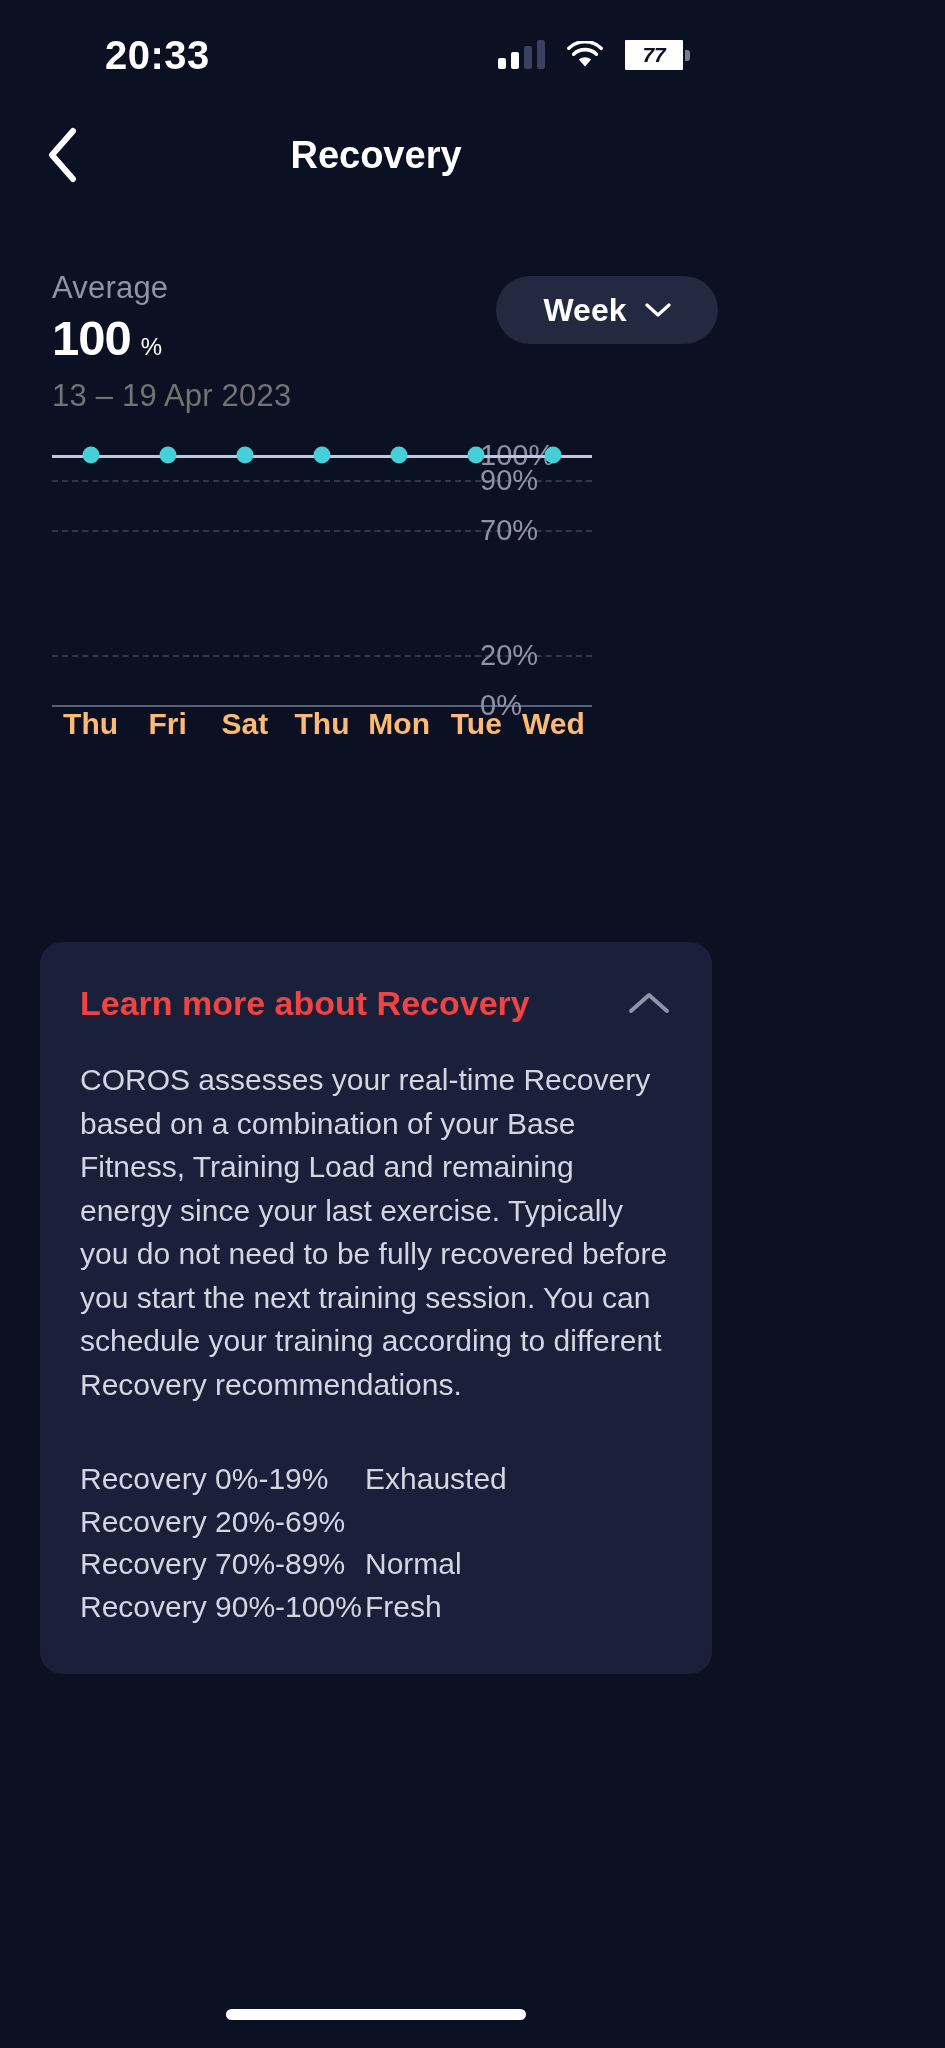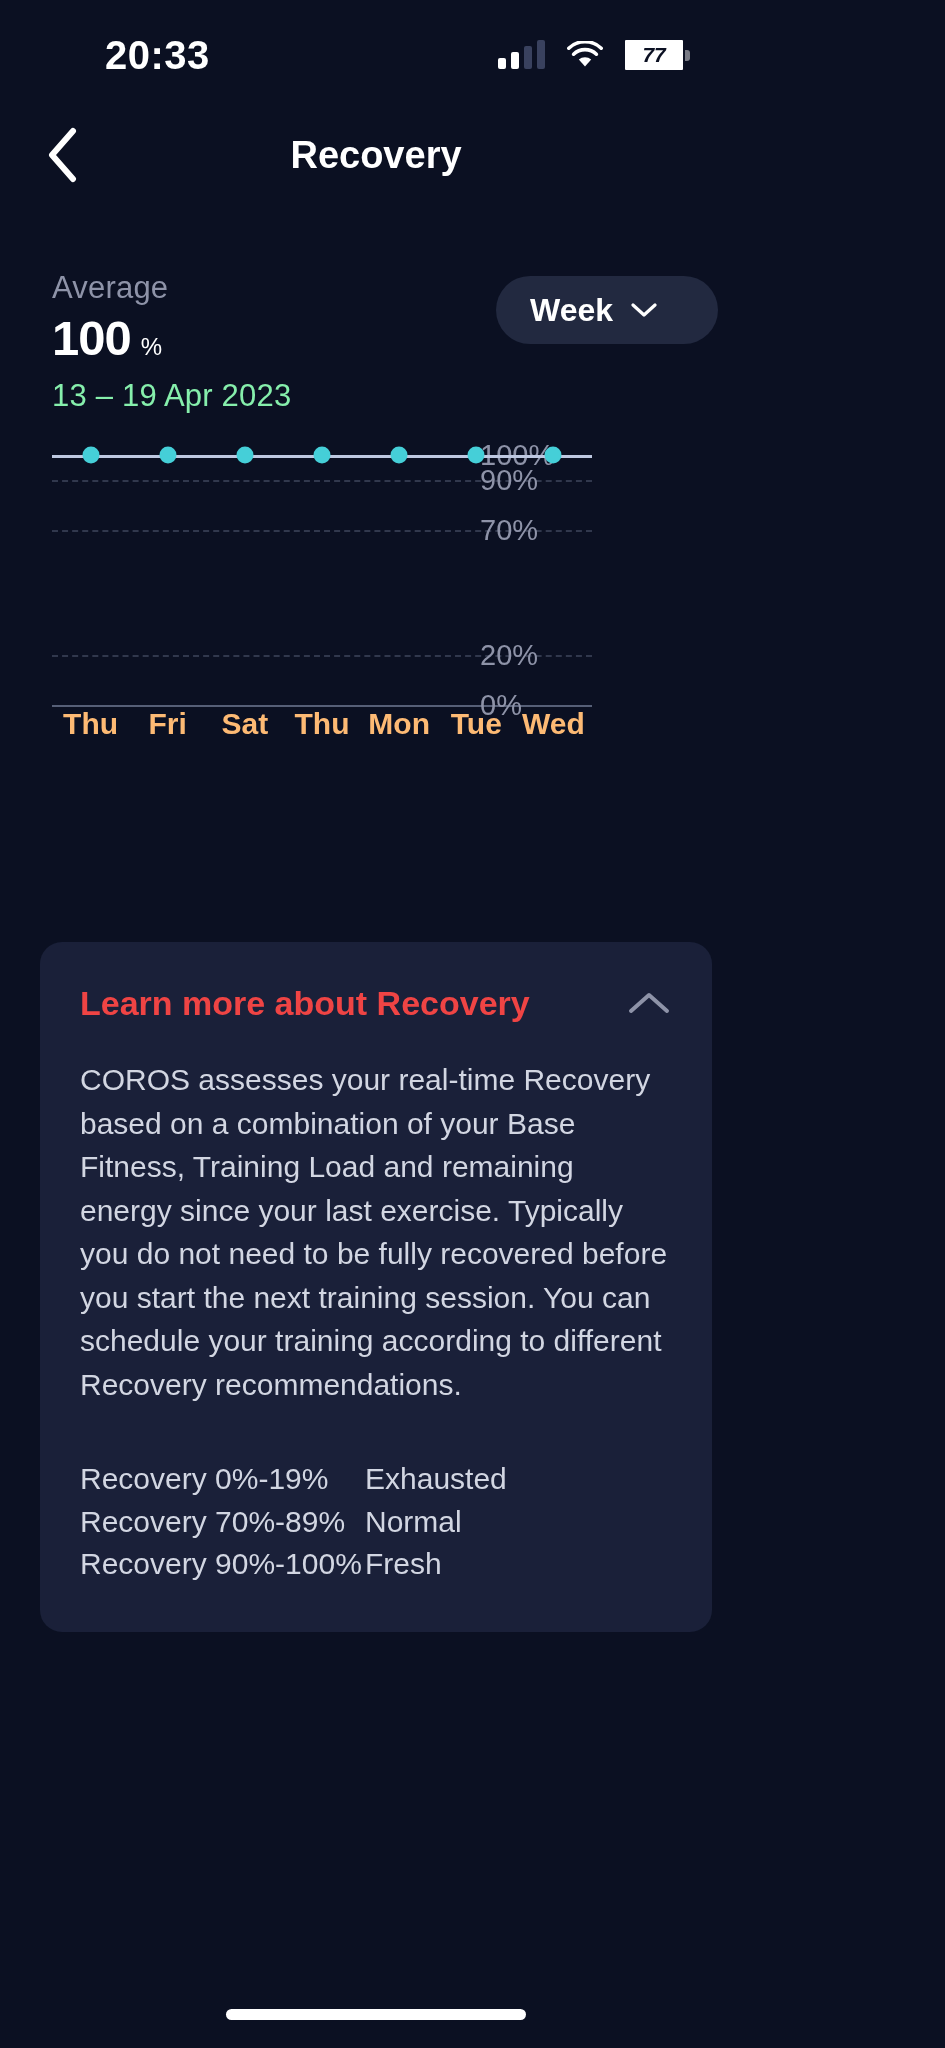--- a/index.html
+++ b/index.html
@@ -57,27 +57,27 @@
     width:64px; height:64px; display:flex; align-items:center; justify-content:center;
     cursor:pointer;
   }
 
   
   .summary { position:absolute; top:270px; left:52px; right:34px; }
   .avg-label { color:#8e93a8; font-size:31px; font-weight:400; letter-spacing:.2px; }
   .avg-row { display:flex; align-items:baseline; gap:10px; margin-top:4px; }
   .avg-value { color:#ffffff; font-size:49px; font-weight:700; letter-spacing:-1px; }
   .avg-unit  { color:#ffffff; font-size:24px; font-weight:400; }
-  .date-range { color:#86efac; font-size:31px; font-weight:400; margin-top:12px; letter-spacing:.2px; }
+  .date-range { color:#737373; font-size:31px; font-weight:400; margin-top:12px; letter-spacing:.2px; }
 
   .week-btn {
     position:absolute; right:0; top:6px;
     background:#222940; border-radius:34px;
     height:68px; min-width:222px;
-    display:flex; align-items:center; gap:18px;
+    display:flex; align-items:center; justify-content:center; gap:18px;
     padding:0 34px; cursor:pointer;
   }
   .week-btn .lbl { color:#ffffff; font-size:32px; font-weight:600; }
 
   
   .chart {
     position:absolute; left:52px; right:34px; top:455px; height:250px;
   }
   .plot {
     position:absolute; left:0; top:0; bottom:0;
@@ -238,20 +238,21 @@
         </svg>
       </div>
     </div>
     <div class="card-body">COROS assesses your real-time Recovery based on a combination of your Base Fitness, Training Load and remaining energy since your last exercise. Typically you do not need to be fully recovered before you start the next training session. You can schedule your training according to different Recovery recommendations.</div>
     <div class="ranges">
         <div class="range-row">
           <span class="rng">Recovery 0%-19%</span>
           <span class="lab">Exhausted</span>
         </div>
         <div class="range-row">
+          <span class="rng">Recovery 20%-69%</span>
         </div>
         <div class="range-row">
           <span class="rng">Recovery 70%-89%</span>
           <span class="lab">Normal</span>
         </div>
         <div class="range-row">
           <span class="rng">Recovery 90%-100%</span>
           <span class="lab">Fresh</span>
         </div>
       </div>

